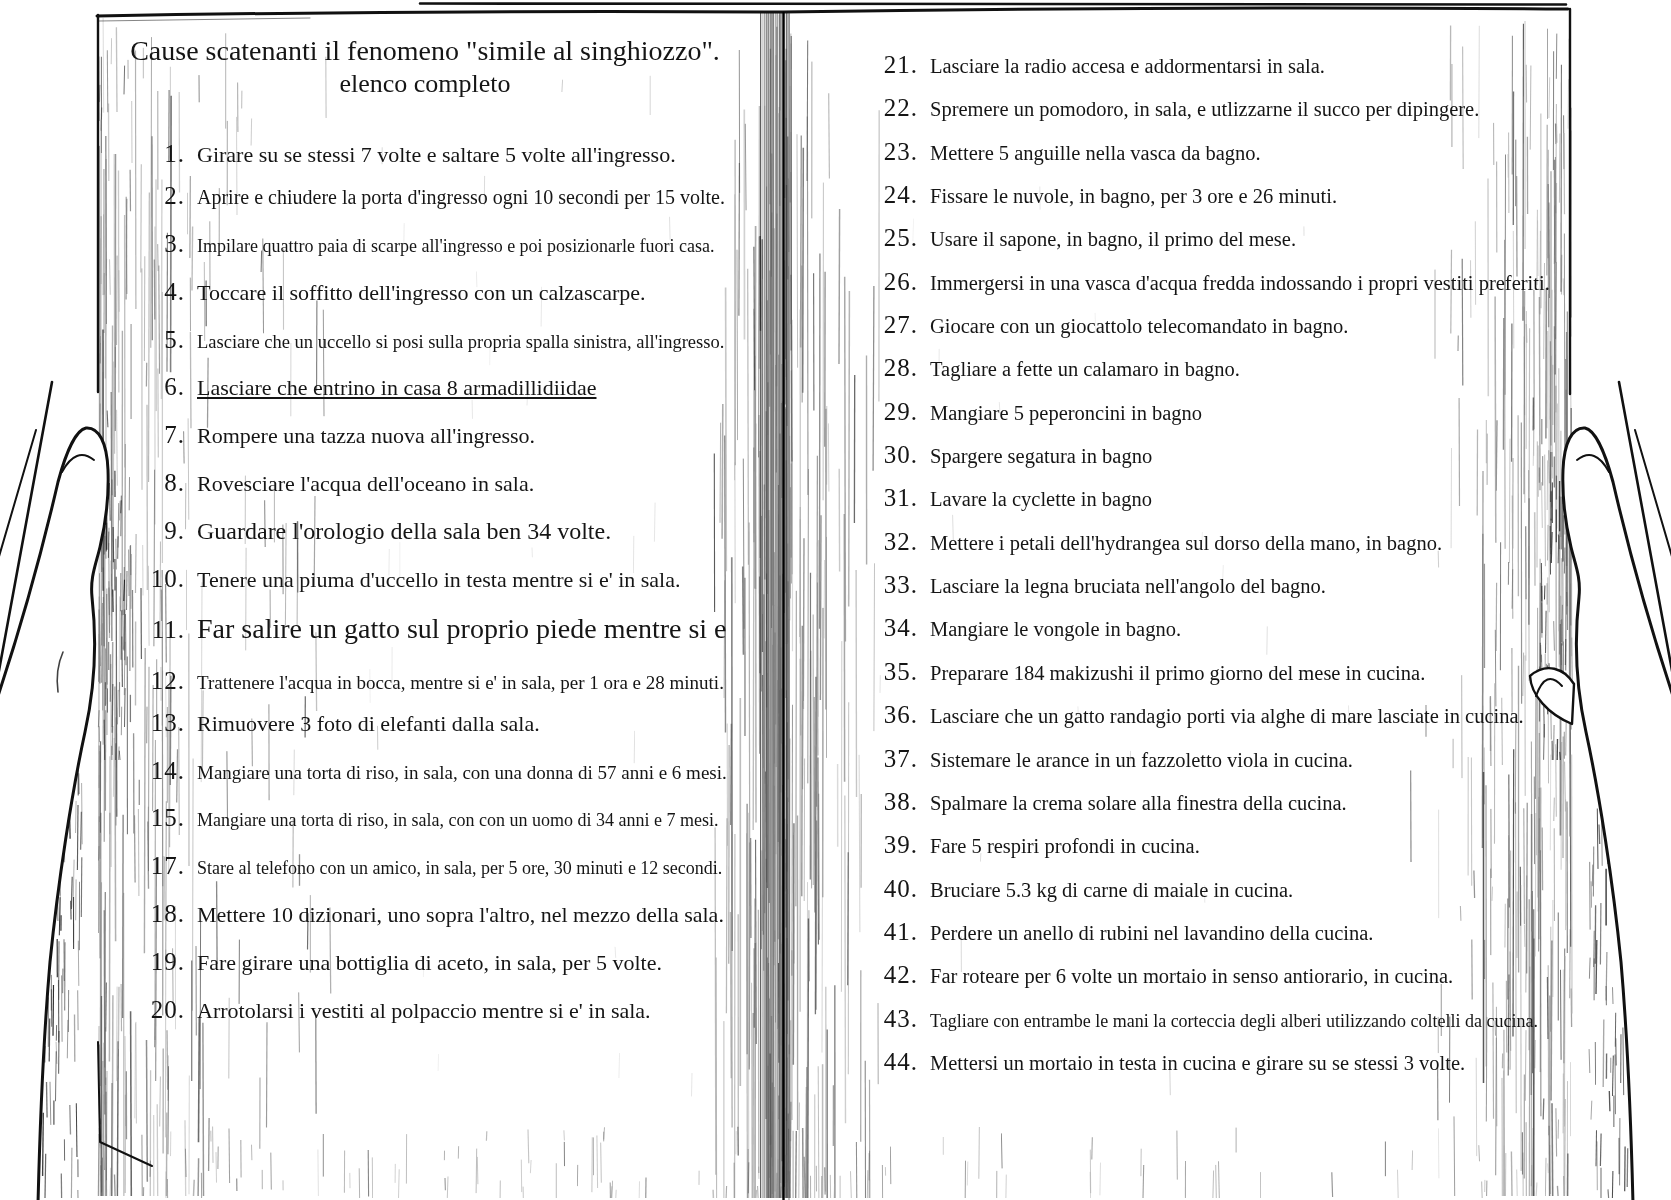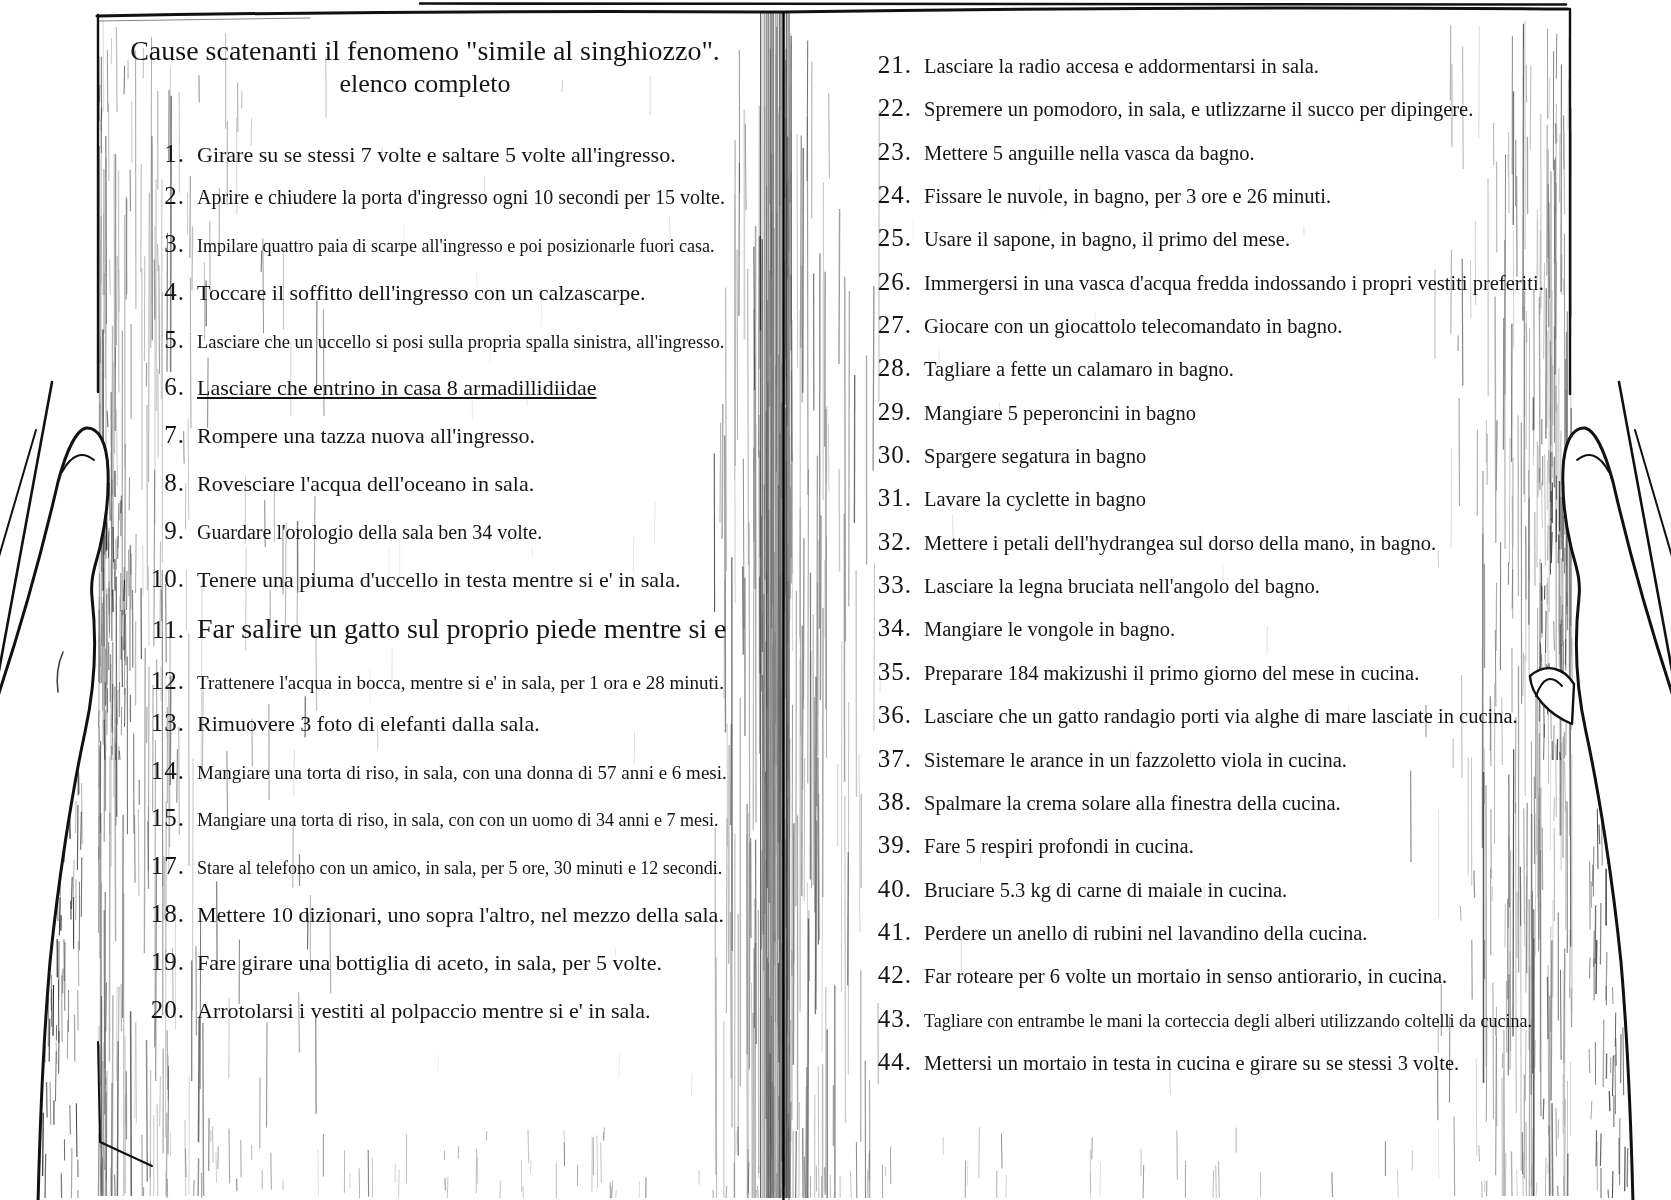--- a/index.html
+++ b/index.html
@@ -10,21 +10,21 @@
   }
   svg.layer{position:absolute;left:0;top:0;width:1671px;height:1200px;}
   .page{position:absolute;top:0;height:1200px;z-index:2;}
   .page-left{left:100px;width:630px;}
   .page-right{left:830px;width:740px;}
   .book-title{position:absolute;top:34px;left:30px;right:10px;text-align:center;line-height:1.22;}
   .book-title .t1{font-size:28px;}
   .book-title .t2{font-size:26px;}
   ol.causes{list-style:none;margin:0;padding:0;position:absolute;}
   #list-left{top:134px;left:33px;right:8px;}
-  #list-right{top:51px;left:30px;right:10px;}
+  #list-right{top:51px;left:36px;right:10px;}
   ol.causes li{
     display:flex;align-items:baseline;
   }
   #list-left li{height:47.9px;}
   #list-right li{height:43.35px;}
   .num{
     flex:0 0 52px;text-align:right;font-size:25px;
     letter-spacing:1px;
   }
   .txt{
@@ -1323,21 +1323,21 @@
         <li>
           <span class="num">7.</span>
           <span class="txt" style="font-size: 22px;">Rompere una tazza nuova all'ingresso.</span>
         </li>
         <li>
           <span class="num">8.</span>
           <span class="txt" style="font-size: 22px;">Rovesciare l'acqua dell'oceano in sala.</span>
         </li>
         <li>
           <span class="num">9.</span>
-          <span class="txt" style="font-size: 20px;">Guardare l'orologio della sala ben 34 volte.</span>
+          <span class="txt" style="font-size: 24px;">Guardare l'orologio della sala ben 34 volte.</span>
         </li>
         <li>
           <span class="num">10.</span>
           <span class="txt" style="font-size: 22px;">Tenere una piuma d'uccello in testa mentre si e' in sala.</span>
         </li>
         <li>
           <span class="num">11.</span>
           <span class="txt" style="font-size: 28px;">Far salire un gatto sul proprio piede mentre si e' in sala.</span>
         </li>
         <li>

